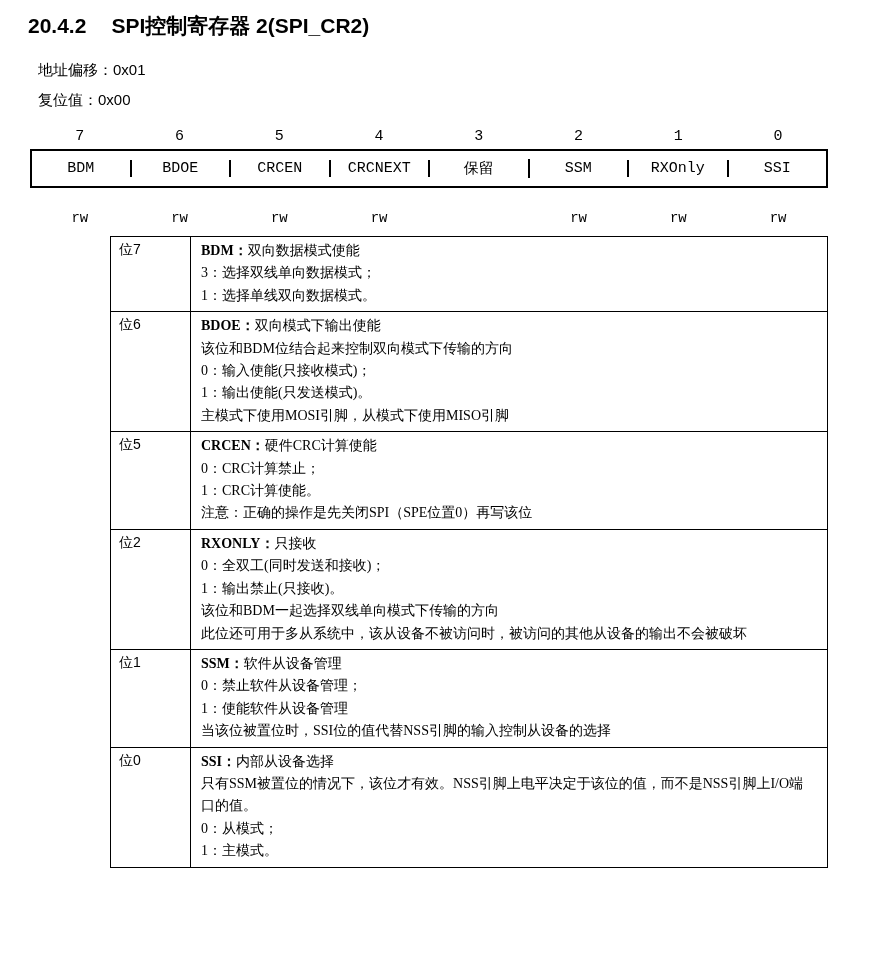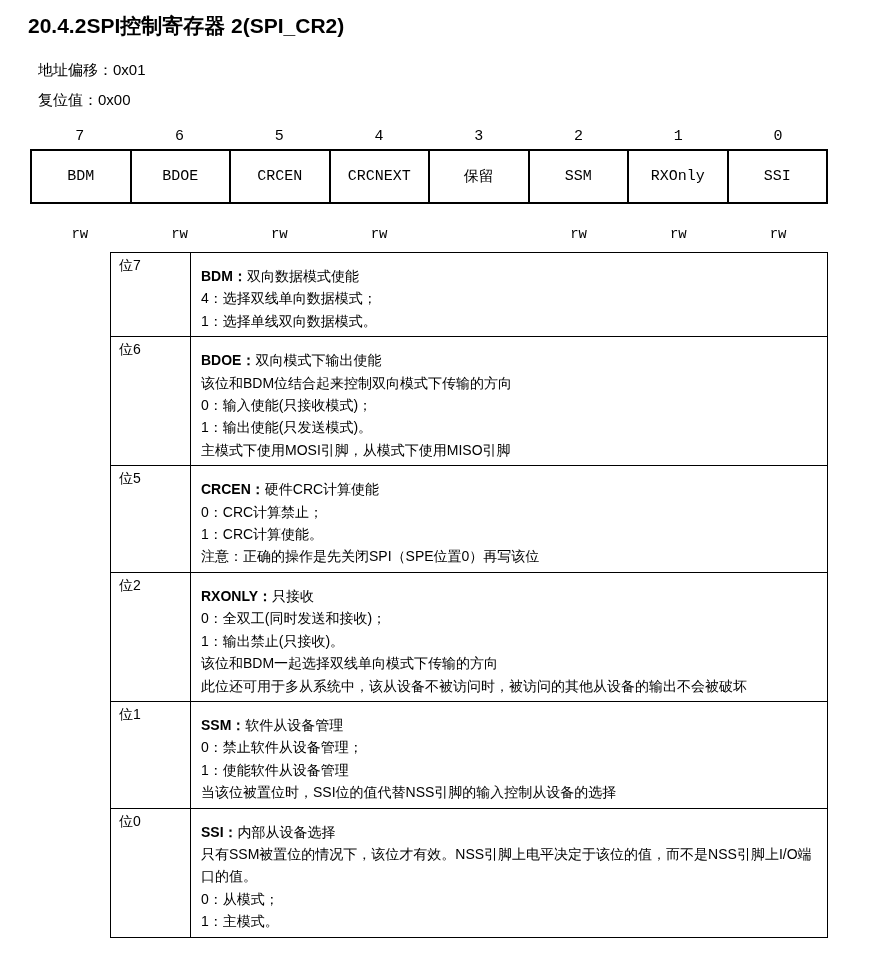--- a/index.html
+++ b/index.html
@@ -4,52 +4,52 @@
 <style>
   * { margin:0; padding:0; box-sizing:border-box; }
   html,body { background:#ffffff; }
   body {
     width:870px; height:960px; overflow:hidden;
     font-family:"Liberation Sans","DejaVu Sans",sans-serif;
     color:#000;
     position:relative;
   }
   .title { margin:12px 0 0 28px; font-size:21px; font-weight:bold; }
-  .title .sec { }
+  .title .sec { margin-right:25px; }
   .info-block { margin:15px 0 0 38px; font-size:15px; }
   .info-line { line-height:30px; }
 
   
   .bit-table {
     margin:13px 0 0 30px; width:798px;
     font-family:"Liberation Mono","DejaVu Sans Mono",monospace;
   }
   .bit-nums, .bit-accs { display:flex; }
   .bit-nums > div, .bit-accs > div { flex:1; text-align:center; }
   .bit-nums { font-size:15px; margin-bottom:4px; }
   .bit-accs { font-size:14px; margin-top:22px; }
-  .bit-box { display:flex; border:2px solid #000; height:55px; background:#fff; }
+  .bit-box { display:flex; border:2px solid #000; height:39px; background:#fff;align-items:center; }
   .bit-box > div {
     flex:1; border-right:2px solid #000;
     display:flex; align-items:center; justify-content:center;
     font-size:15px;
   }
   .bit-box > div:last-child { border-right:none; }
 
   
   .desc-table {
     margin:10px 0 0 110px; width:718px;
     border-collapse:collapse; table-layout:fixed;
   }
   .desc-table td {
     border:1px solid #000; vertical-align:top;
     font-size:14px; line-height:22.4px;
   }
   td.bit-label { width:80px; padding:1px 6px 4px 8px; }
-  td.bit-desc  { padding:12px 10px 4px 10px; }
+  td.bit-desc  { padding:3px 10px 4px 10px;font-family:Liberation Serif, serif; }
   .fname { font-weight:bold; }
 </style>
 </head>
 <body>
 
 <h2 class="title">
   <span class="sec">20.4.2</span><span>SPI控制寄存器 2(SPI_CR2)</span>
 </h2>
 
 <div class="info-block">
@@ -93,21 +93,21 @@
       <div>rw</div>
     </div>
 </div>
 
 <table class="desc-table">
   <tbody>
       <tr>
         <td class="bit-label">位7</td>
         <td class="bit-desc">
           <div class="desc-line"><span class="fname">BDM：</span><span>双向数据模式使能</span></div>
-          <div class="desc-line">4：选择双线单向数据模式；</div>
+          <div class="desc-line">3：选择双线单向数据模式；</div>
           <div class="desc-line">1：选择单线双向数据模式。</div>
         </td>
       </tr>
       <tr>
         <td class="bit-label">位6</td>
         <td class="bit-desc">
           <div class="desc-line"><span class="fname">BDOE：</span><span>双向模式下输出使能</span></div>
           <div class="desc-line">该位和BDM位结合起来控制双向模式下传输的方向</div>
           <div class="desc-line">0：输入使能(只接收模式)；</div>
           <div class="desc-line">1：输出使能(只发送模式)。</div>

